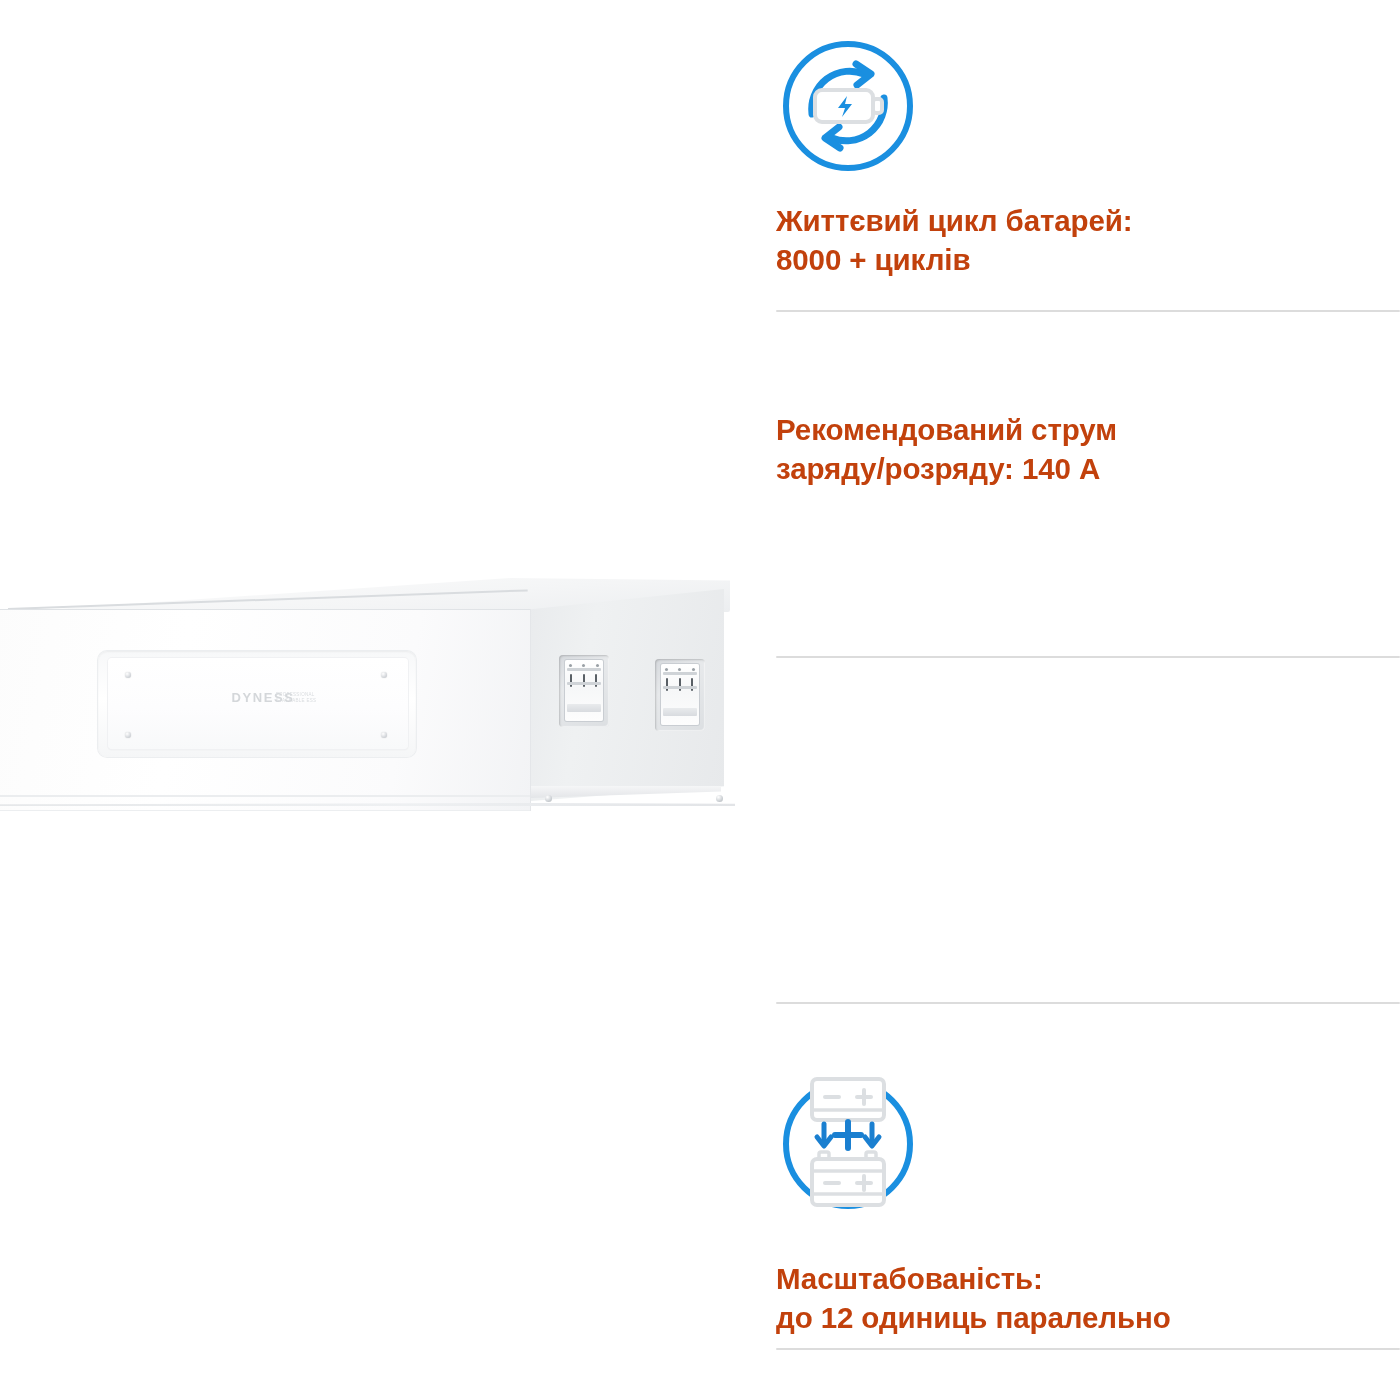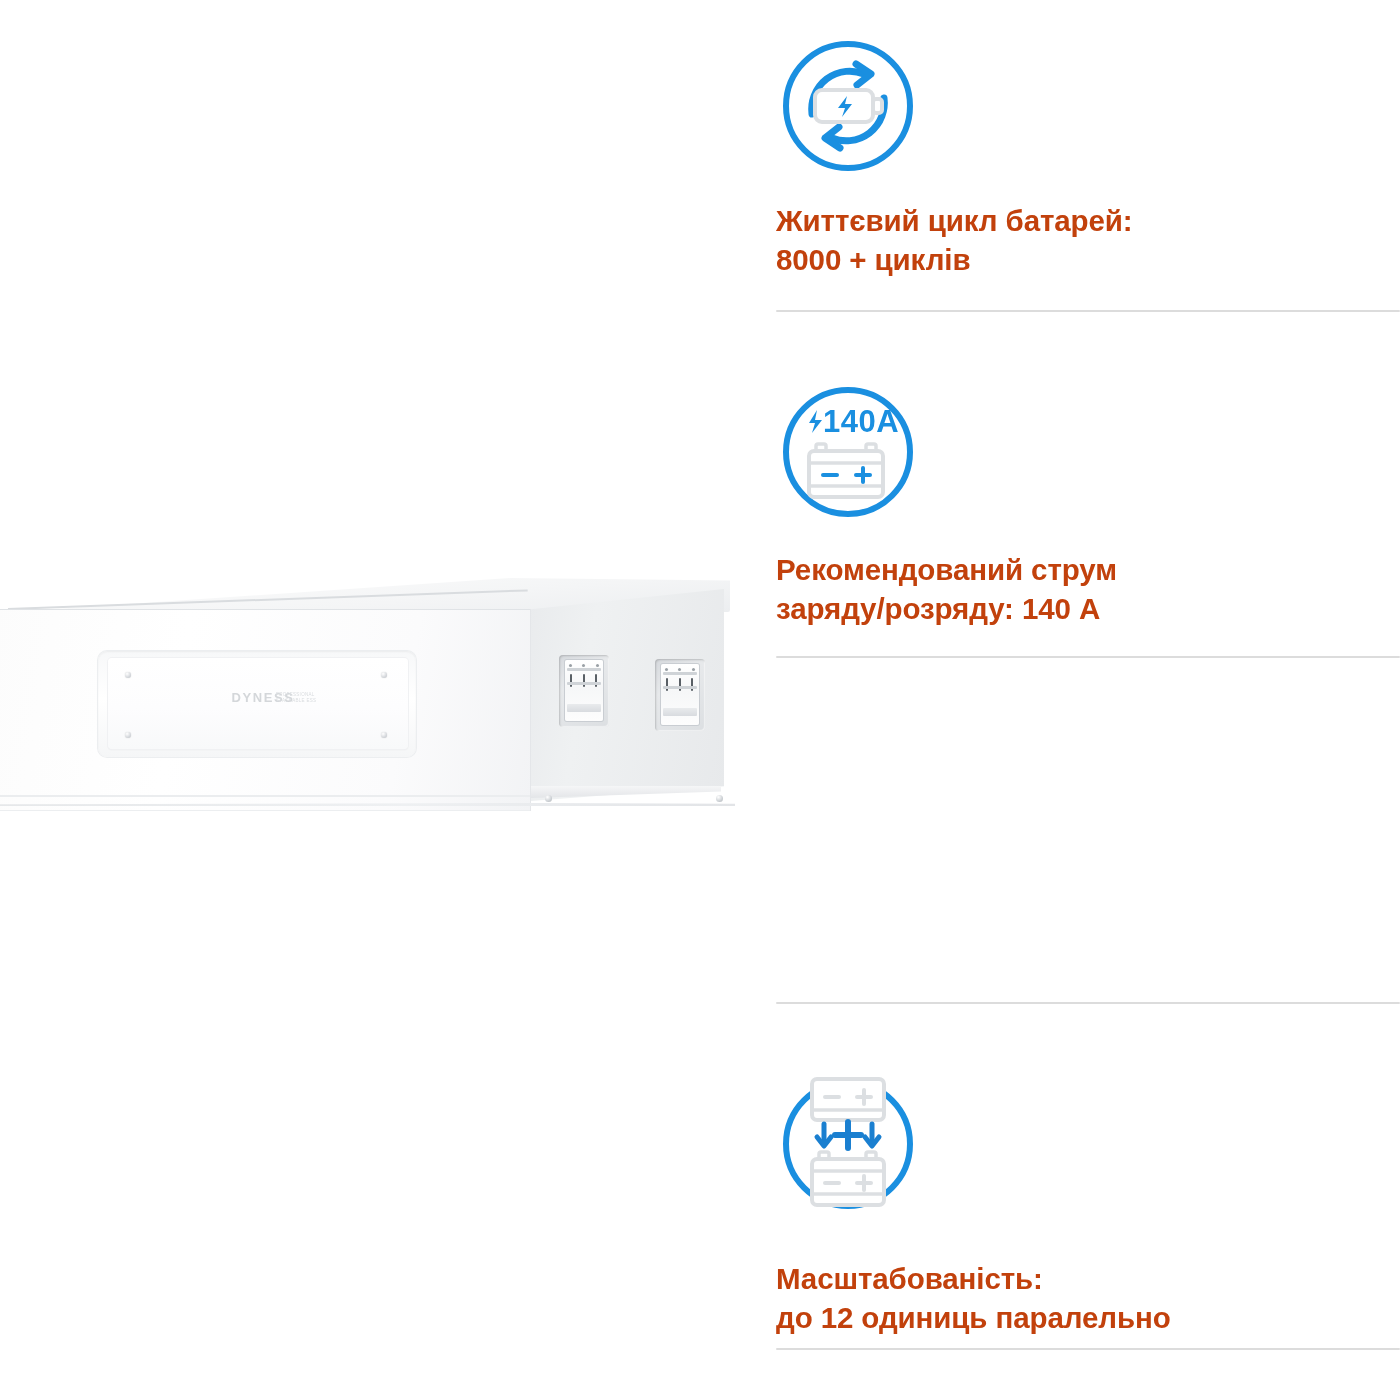--- a/index.html
+++ b/index.html
@@ -364,35 +364,20 @@
           <rect x="37" y="54" width="58" height="32" rx="7" fill="#ffffff" stroke="#dcdfe2" stroke-width="4"></rect>
           <rect x="95" y="63" width="9" height="14" rx="3" fill="#ffffff" stroke="#dcdfe2" stroke-width="4"></rect>
           <path d="M 69 60 L 60 72 L 67 72 L 64 81 L 74 68 L 67 68 Z" fill="#1a8fe0"></path>
         </svg>
       </div>
       <div class="feature-text">Життєвий цикл батарей:
 8000 + циклів</div>
     </div>
 
     <div class="feature f1">
-      <div class="icon-badge">
-        <svg viewBox="0 0 140 140" xmlns="http://www.w3.org/2000/svg">
-          <circle cx="70" cy="70" r="62" fill="none" stroke="#1a8fe0" stroke-width="6"></circle>
-          <path d="M 39 28 L 31 41 L 37 41 L 34 51 L 44 38 L 37 38 Z" fill="#1a8fe0"></path>
-          <text x="45" y="50" font-family="'Liberation Sans', sans-serif" font-size="31" font-weight="700" fill="#1a8fe0" letter-spacing="0.5">140A</text>
-          <rect x="38" y="62" width="10" height="9" rx="2" fill="#ffffff" stroke="#dcdfe2" stroke-width="3.5"></rect>
-          <rect x="88" y="62" width="10" height="9" rx="2" fill="#ffffff" stroke="#dcdfe2" stroke-width="3.5"></rect>
-          <rect x="31" y="69" width="74" height="46" rx="5" fill="#ffffff" stroke="#dcdfe2" stroke-width="4"></rect>
-          <line x1="33" y1="81" x2="103" y2="81" stroke="#dcdfe2" stroke-width="3.5"></line>
-          <line x1="33" y1="104" x2="103" y2="104" stroke="#dcdfe2" stroke-width="3.5"></line>
-          <line x1="45" y1="93" x2="59" y2="93" stroke="#1a8fe0" stroke-width="4" stroke-linecap="round"></line>
-          <line x1="78" y1="93" x2="92" y2="93" stroke="#1a8fe0" stroke-width="4" stroke-linecap="round"></line>
-          <line x1="85" y1="86" x2="85" y2="100" stroke="#1a8fe0" stroke-width="4" stroke-linecap="round"></line>
-        </svg>
-      </div>
       <div class="feature-text">Рекомендований струм
 заряду/розряду: 140 А</div>
     </div>
 
 
     <div class="feature f3">
       <div class="icon-badge">
         <svg viewBox="0 0 140 140" xmlns="http://www.w3.org/2000/svg">
           <circle cx="70" cy="70" r="62" fill="none" stroke="#1a8fe0" stroke-width="6"></circle>
           <rect x="34" y="5" width="72" height="41" rx="5" fill="#ffffff" stroke="#dcdfe2" stroke-width="4"></rect>

